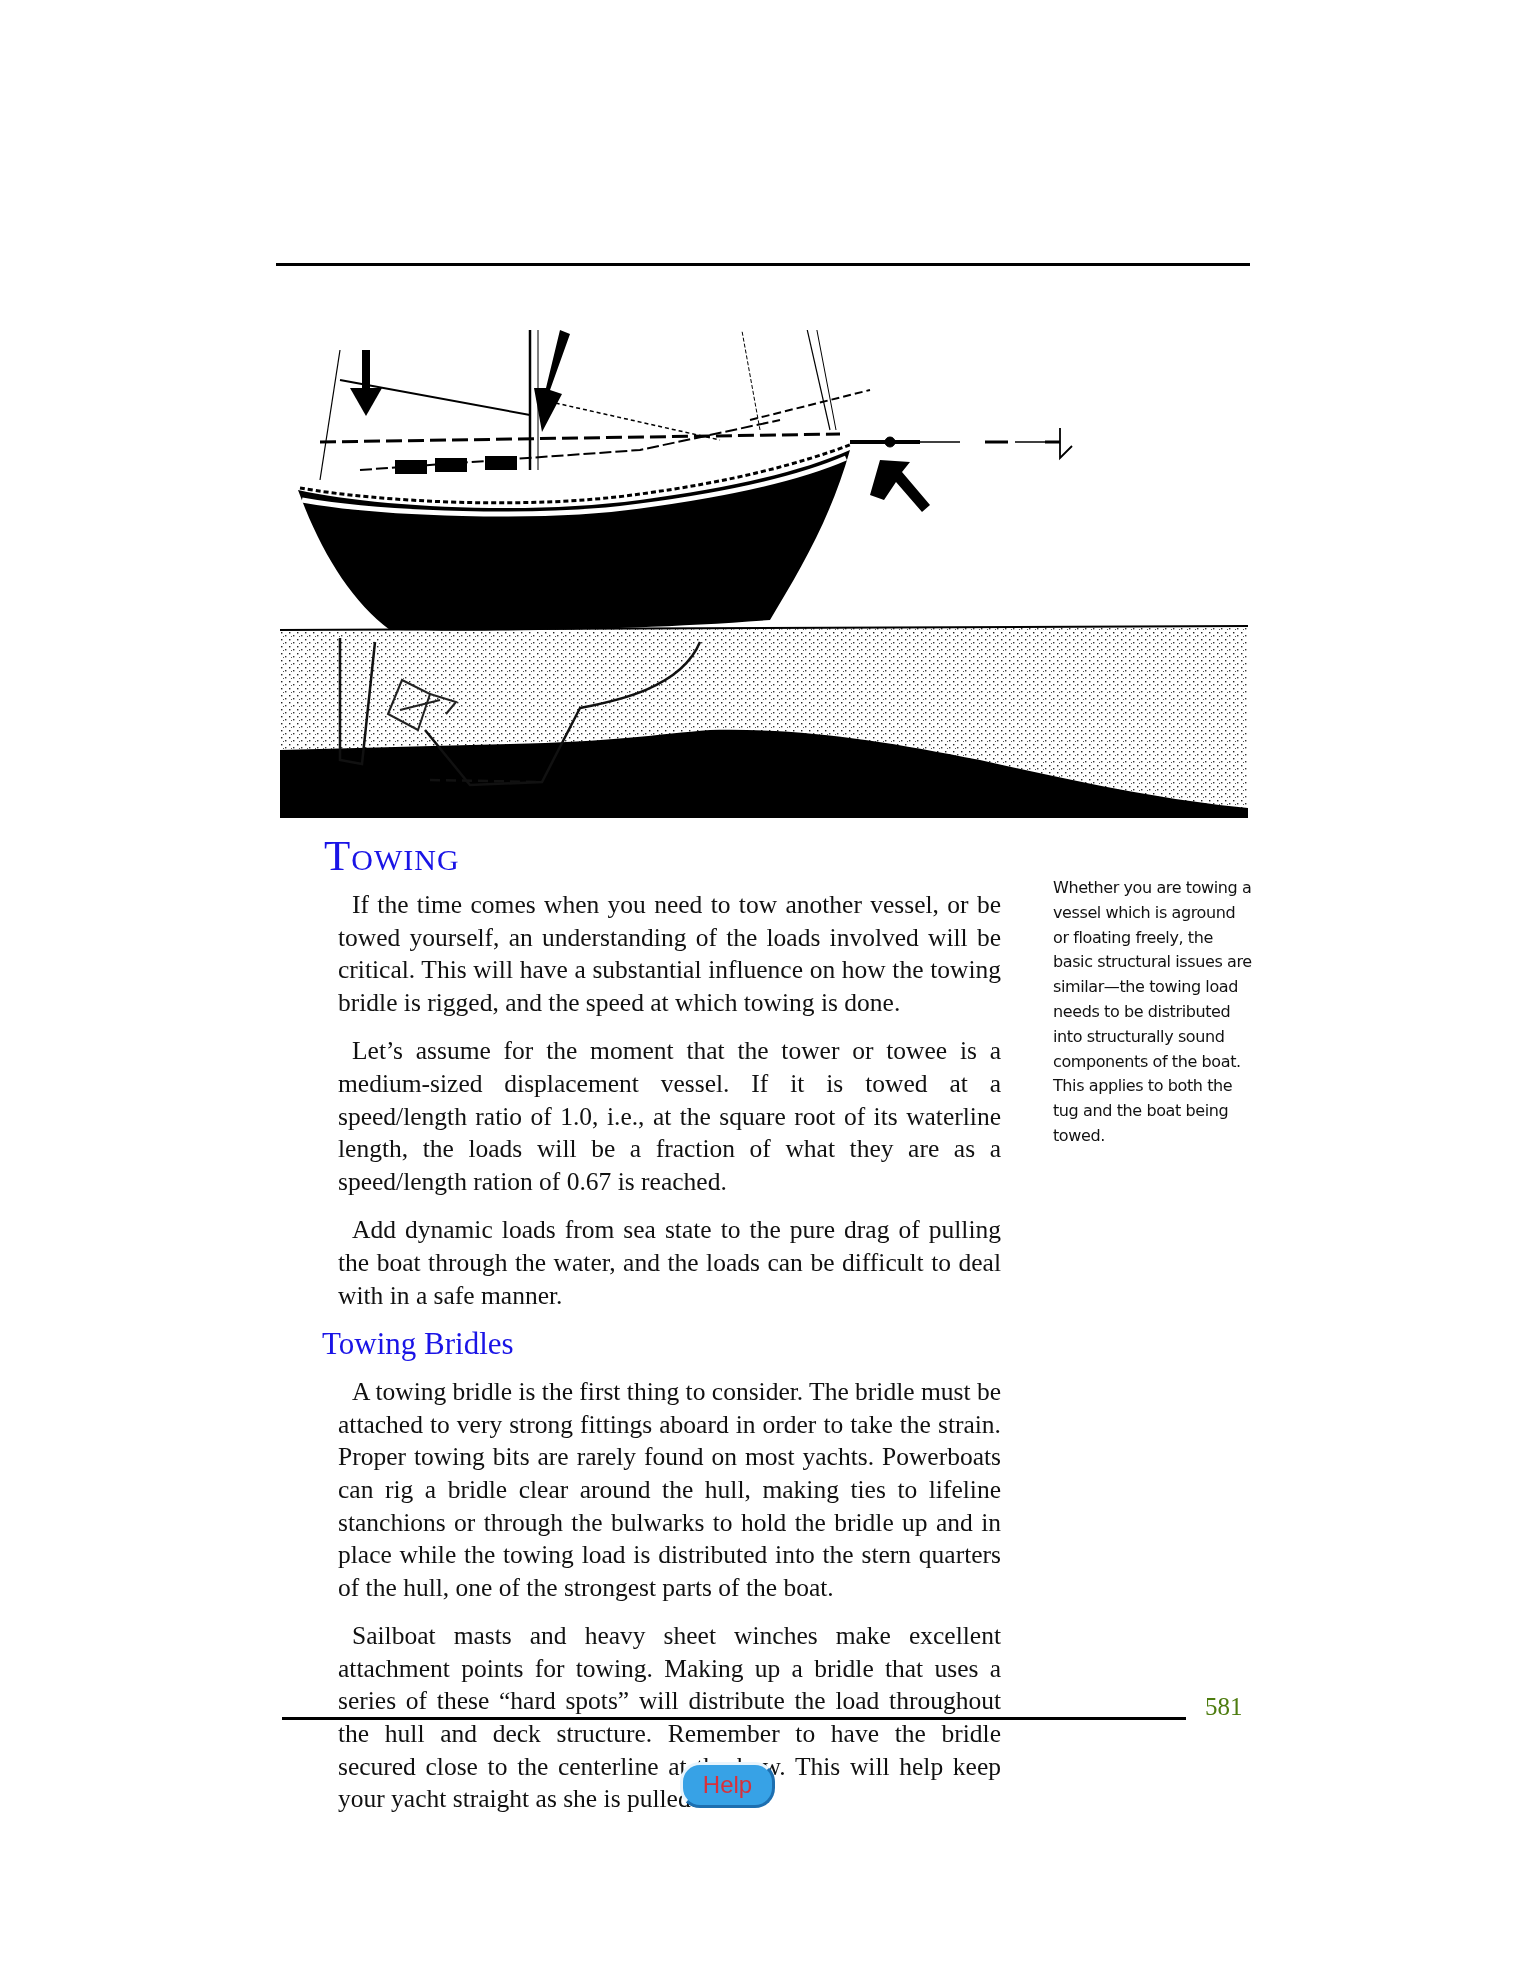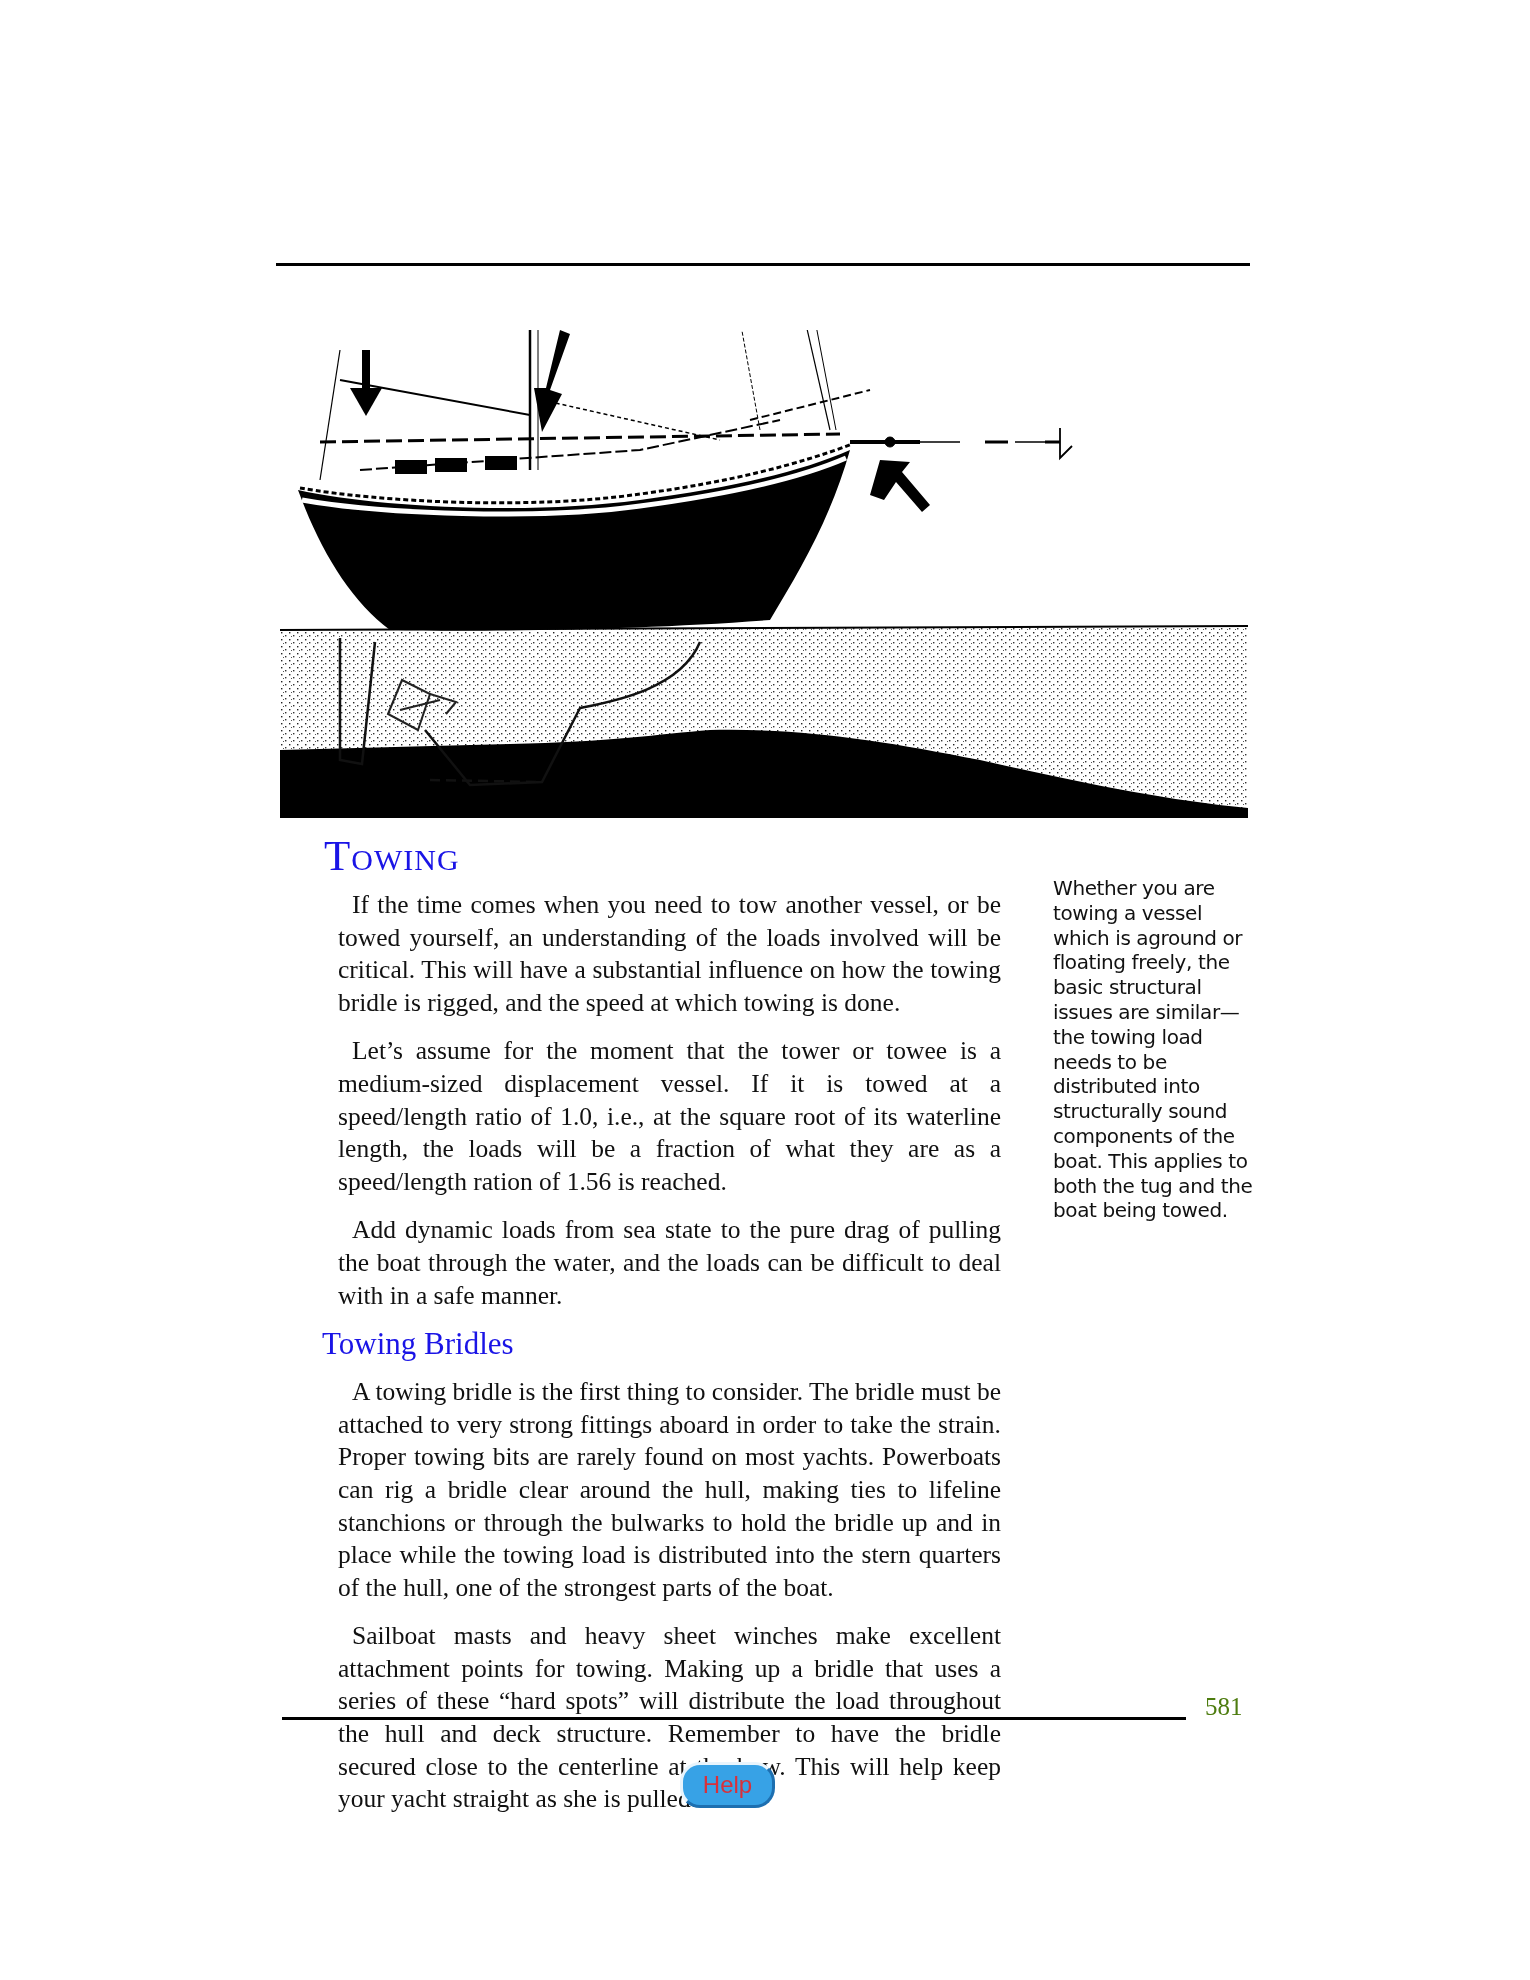--- a/index.html
+++ b/index.html
@@ -21,21 +21,21 @@
   }
   #body-col p { margin:16px; text-indent:14px; }
   #body-col h2 {
     font-family:"Liberation Serif", "DejaVu Serif", serif;
     font-weight:normal; font-size:31px; color:#1a14e6;
     margin:9px 0 0 0; line-height:32px;
   }
   #sidebar {
     position:absolute; left:1053px; top:876px; width:200px;
     font-family:"DejaVu Sans", "Liberation Sans", sans-serif;
-    font-size:20px; line-height:24.8px; color:#111;
+    font-size:16px; line-height:24.8px; color:#111;
     letter-spacing:-0.4px;
   }
   #sidebar p { margin:0 0 6px 0; }
   #page-number {
     position:absolute; left:1205px; top:1693px;
     font-family:"Liberation Serif", "DejaVu Serif", serif;
     font-size:25px; color:#4d7c0f; line-height:28px;
   }
   #help-button {
     position:absolute; left:680px; top:1762px; width:95px; height:46px;
@@ -124,21 +124,21 @@
     <line x1="735" y1="112" x2="765" y2="112" stroke-width="1.5"></line>
     <line x1="765" y1="112" x2="780" y2="112" stroke-width="3"></line>
     <path d="M780 98 L780 128 L792 116" stroke-width="1.8"></path>
   </g>
 </svg>
 
 <h1 id="title">Towing</h1>
 
 <div id="body-col">
   <p>If the time comes when you need to tow another vessel, or be towed yourself, an understanding of the loads involved will be critical. This will have a substantial influence on how the towing bridle is rigged, and the speed at which towing is done.</p>
-  <p>Let’s assume for the moment that the tower or towee is a medium-sized displacement vessel. If it is towed at a speed/length ratio of 1.0, i.e., at the square root of its waterline length, the loads will be a fraction of what they are as a speed/length ration of 1.56 is reached.</p>
+  <p>Let’s assume for the moment that the tower or towee is a medium-sized displacement vessel. If it is towed at a speed/length ratio of 1.0, i.e., at the square root of its waterline length, the loads will be a fraction of what they are as a speed/length ration of 0.67 is reached.</p>
   <p>Add dynamic loads from sea state to the pure drag of pulling the boat through the water, and the loads can be difficult to deal with in a safe manner.</p>
   <h2>Towing Bridles</h2>
   <p>A towing bridle is the first thing to consider. The bridle must be attached to very strong fittings aboard in order to take the strain. Proper towing bits are rarely found on most yachts. Powerboats can rig a bridle clear around the hull, making ties to lifeline stanchions or through the bulwarks to hold the bridle up and in place while the towing load is distributed into the stern quarters of the hull, one of the strongest parts of the boat.</p>
   <p>Sailboat masts and heavy sheet winches make excellent attachment points for towing. Making up a bridle that uses a series of these “hard spots” will distribute the load throughout the hull and deck structure. Remember to have the bridle secured close to the centerline at the bow. This will help keep your yacht straight as she is pulled.</p>
 </div>
 
 <aside id="sidebar">
   <p>Whether you are towing a vessel which is aground or floating freely, the basic structural issues are similar—the towing load needs to be distributed into structurally sound components of the boat. This applies to both the tug and the boat being towed.</p>
 </aside>
 

